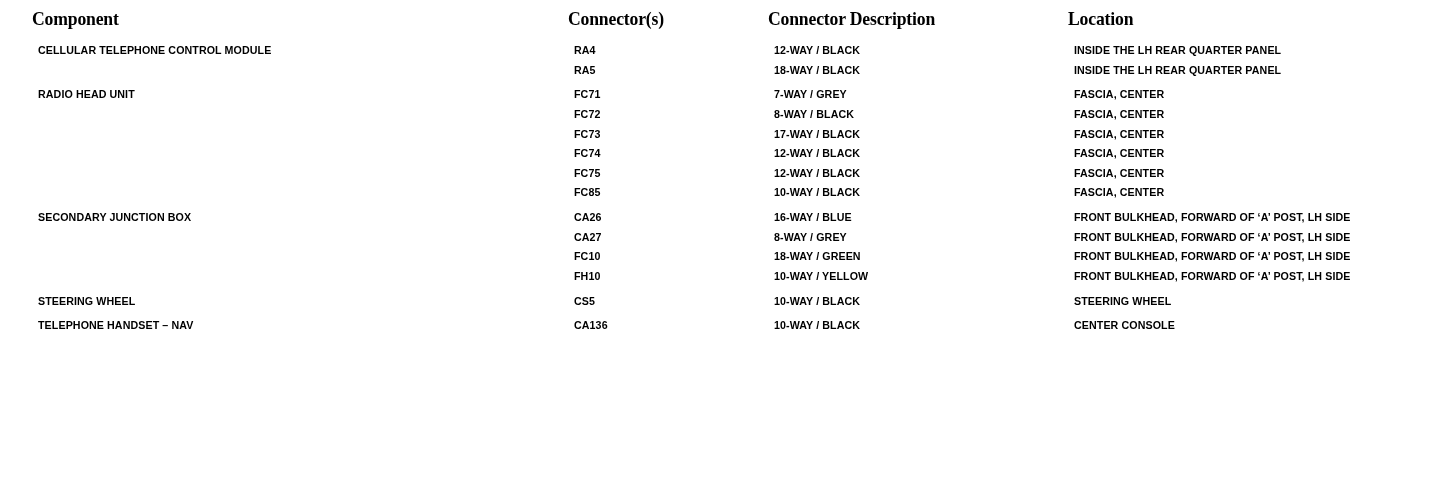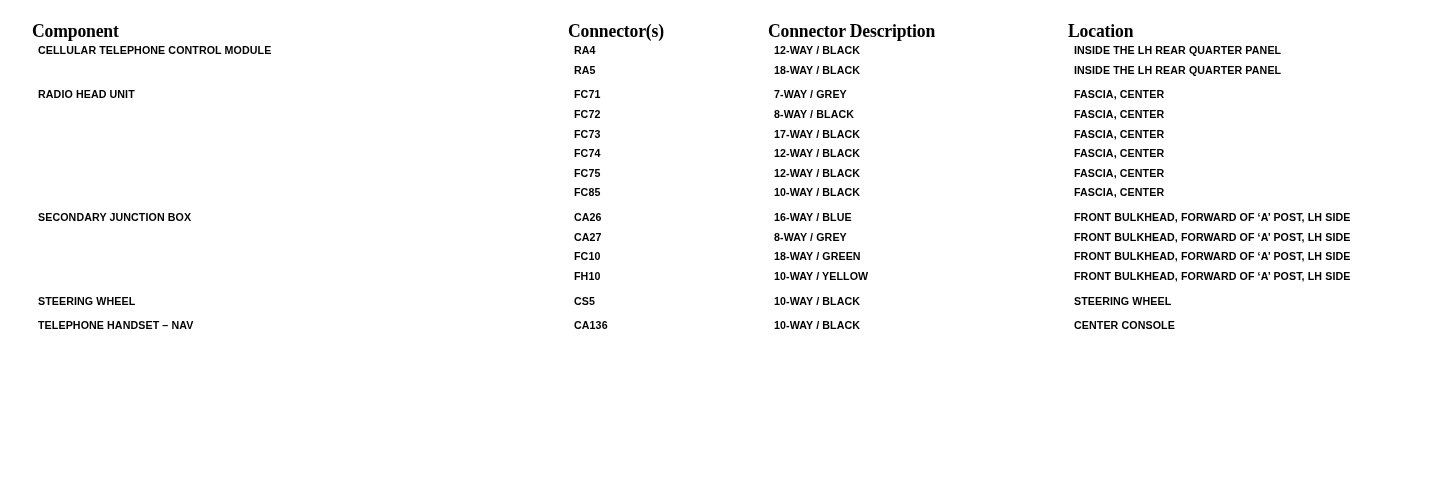--- a/index.html
+++ b/index.html
@@ -21,21 +21,21 @@
     position: relative;
     width: 1440px;
     height: 478px;
     background: #ffffff;
   }
 
   
   .hdr-row {
     position: absolute;
     left: 0;
-    top: 20px;
+    top: 8px;
     width: 1440px;
     height: 26px;
   }
   .hdr {
     position: absolute;
     top: 0;
     font-family: "Liberation Serif", "DejaVu Serif", serif;
     font-weight: bold;
     font-size: 19px;
     line-height: 22px;

